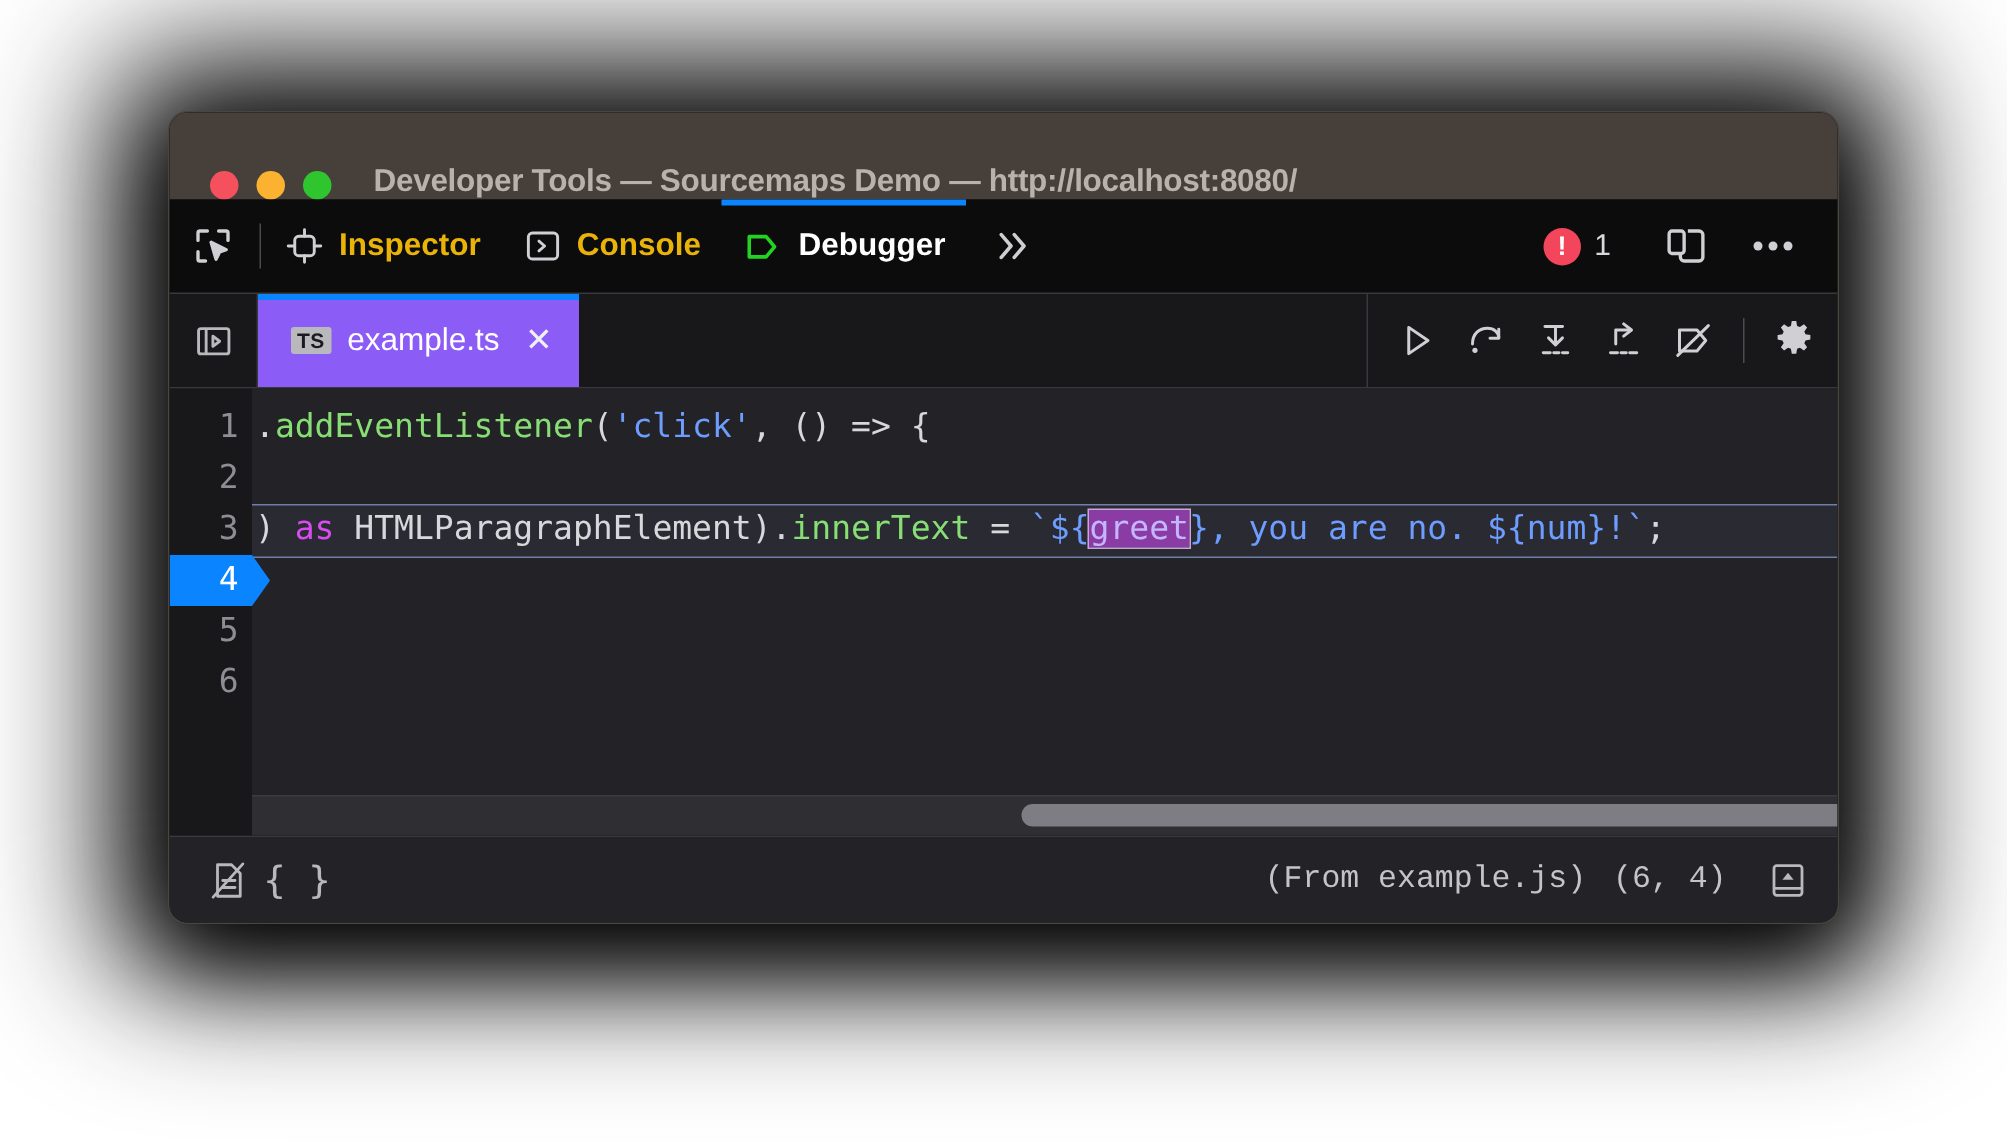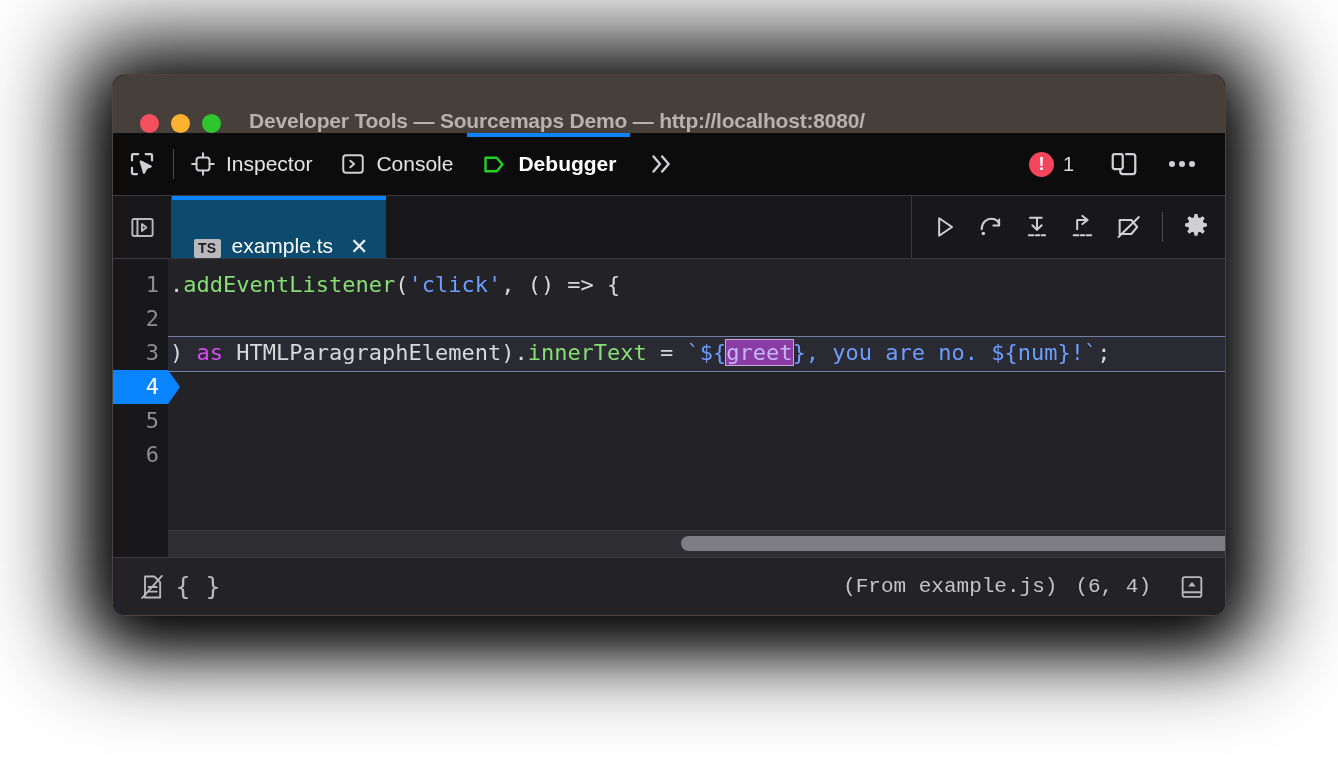--- a/index.html
+++ b/index.html
@@ -87,24 +87,25 @@
     width: 1px;
     background: #4a4a50;
     margin: 16px 2px;
     flex: none;
   }
   .tb-tab {
     display: flex;
     align-items: center;
     gap: 10px;
     padding: 0 14px;
-    color: #e5e5e5;
+    color: #eab308;
     font-size: 21px;
     cursor: default;
     position: relative;
+    font-weight: bold;
   }
   .tb-tab.active { color: #ffffff; font-weight: bold; }
   .tb-tab.active::before {
     content: "";
     position: absolute;
     left: 0; right: 0; top: 0;
     height: 4px;
     background: #0b84ff;
   }
   .err-badge {
@@ -133,27 +134,27 @@
     border-bottom: 1px solid #38383d;
   }
   .pane-toggle {
     display: flex; align-items: center; justify-content: center;
     width: 58px;
     border-right: 1px solid #38383d;
   }
   .file-tabs { display: flex; align-items: stretch; flex: 1; }
   .file-tab {
     display: flex;
-    align-items: flex-end;
+    align-items: center;
     gap: 11px;
     padding: 0 18px 0 22px;
     color: #ffffff;
     font-size: 21px;
     position: relative;
-    background: #0c4a6e;
+    background: #8b5cf6;
   }
   .file-tab.active::before {
     content: "";
     position: absolute;
     left: 0; right: 0; top: 0;
     height: 4px;
     background: #0b84ff;
   }
   .ts-badge {
     background: #b9b9bd;

